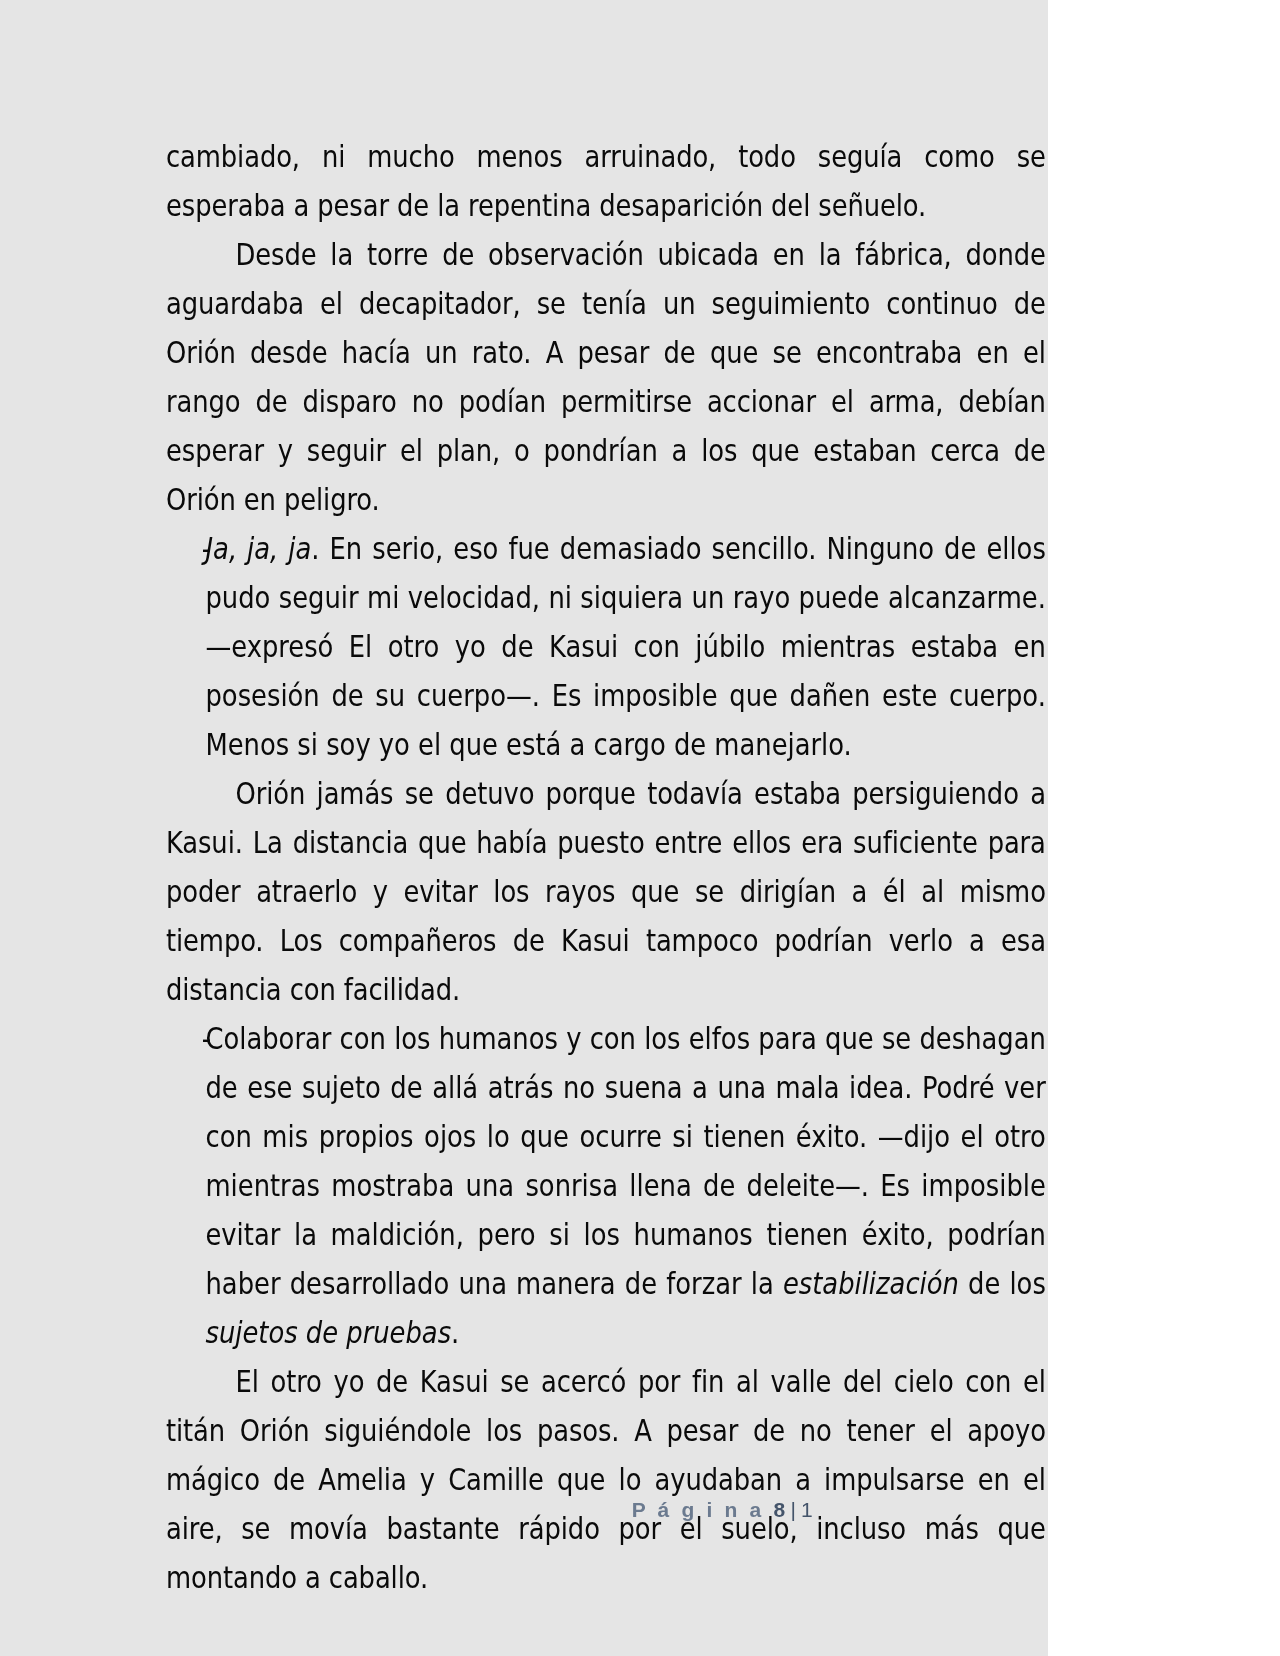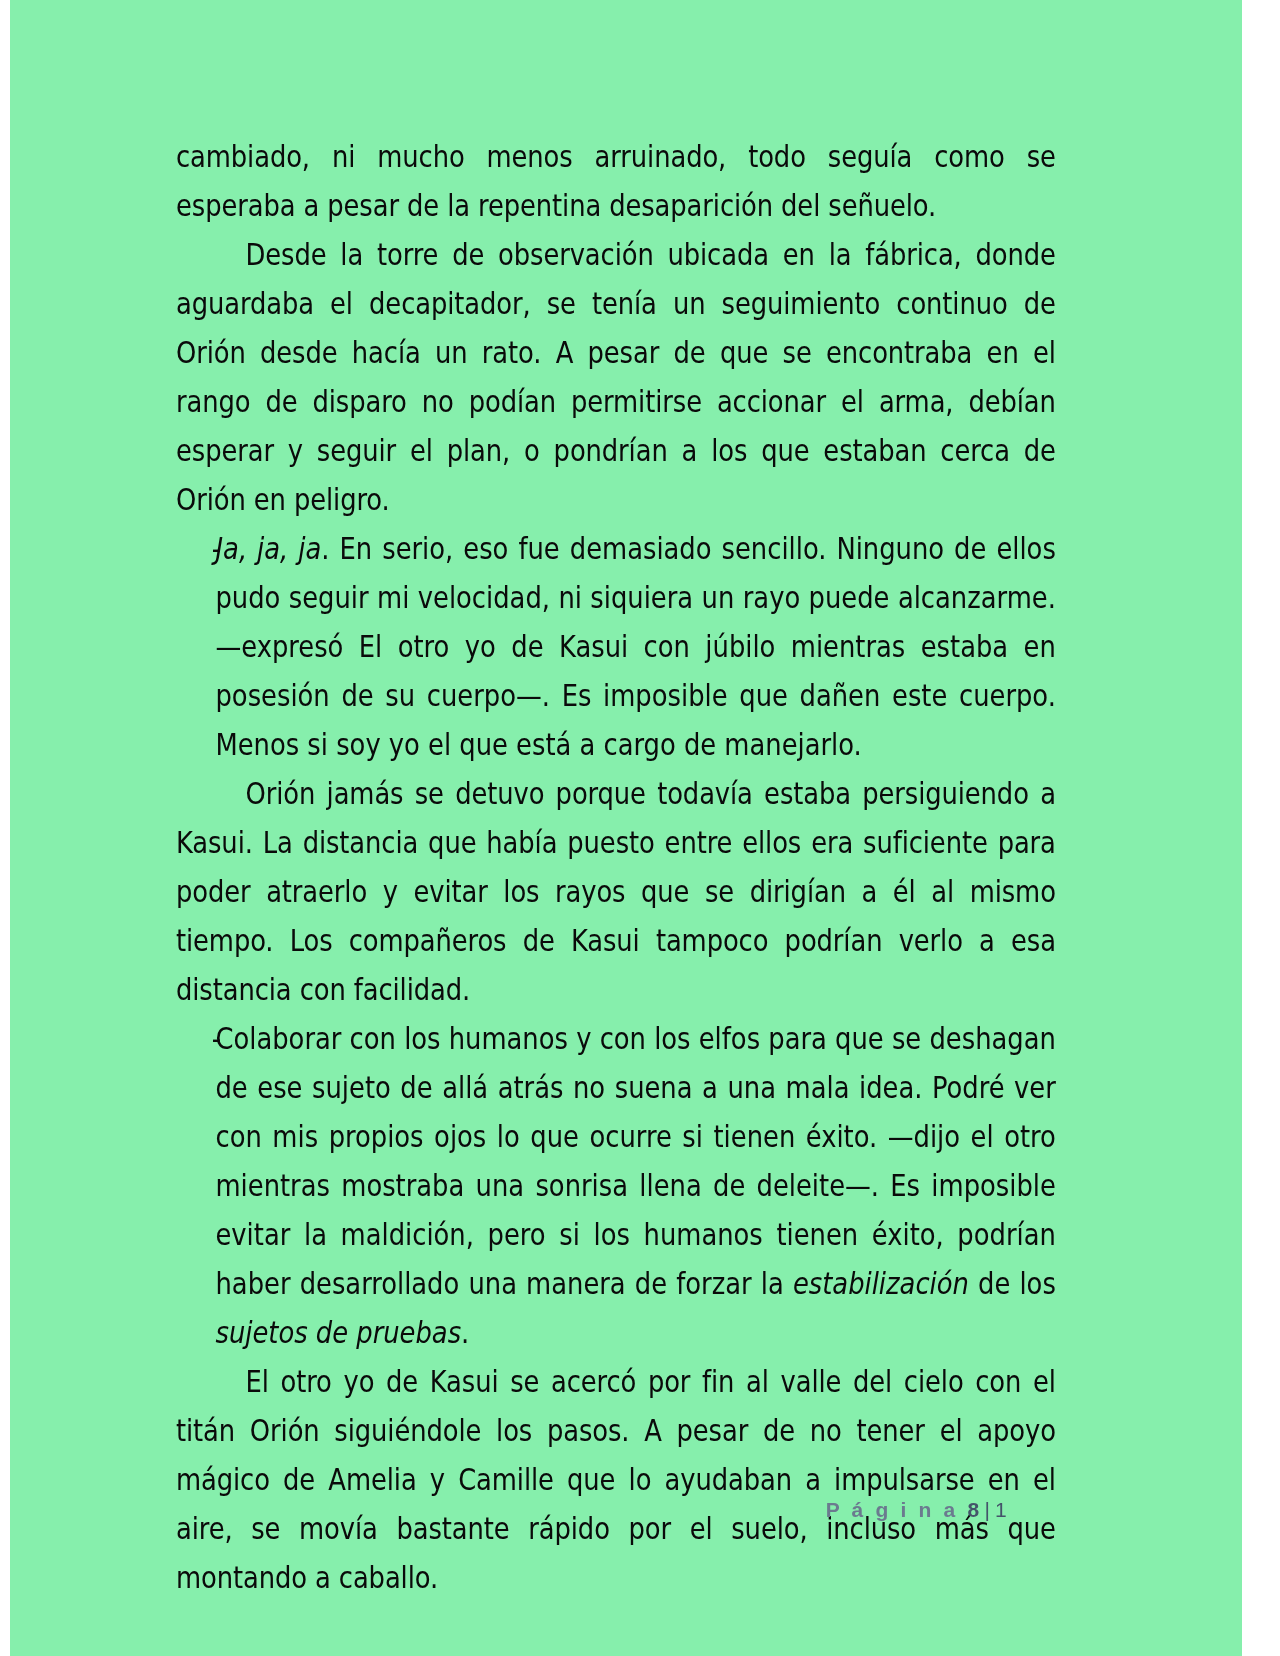--- a/index.html
+++ b/index.html
@@ -12,24 +12,23 @@
     height: 1656px;
     font-family: "Liberation Sans", sans-serif;
     position: relative;
     overflow: hidden;
   }
 
   .page {
     position: absolute;
     left: 0;
     top: 0;
-    width: 1232px;
+    width: 1048px;
     height: 1656px;
-    background: #86efac;
-    margin-left: 10px;
+    background: #e5e5e5;
   }
 
   .content {
     position: absolute;
     left: 166px;
     top: 132px;
     width: 880px;
   }
 
   

